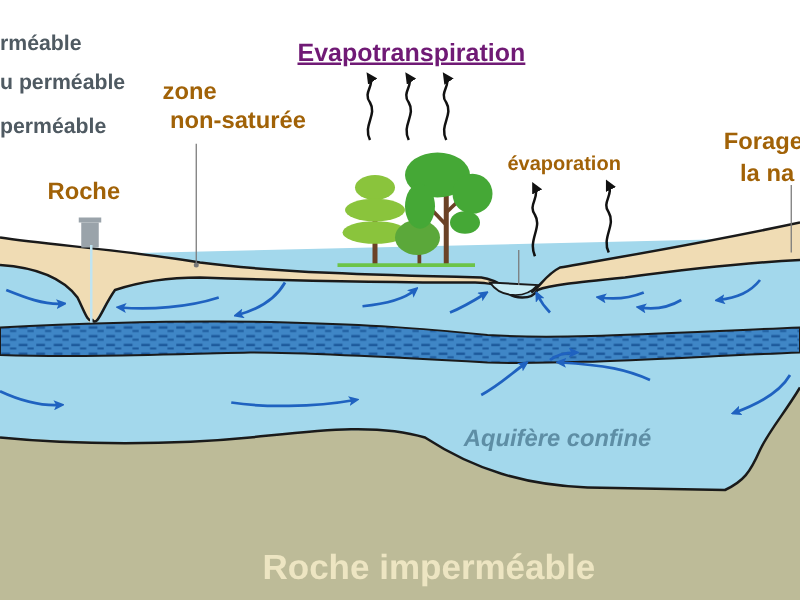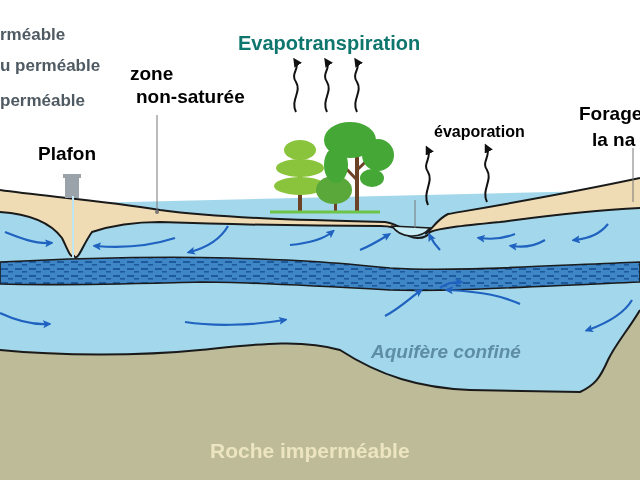--- a/index.html
+++ b/index.html
@@ -1,22 +1,22 @@
 <!DOCTYPE html>
 <html><head>
   <meta charset="utf-8">
   <style>
     html, body { margin: 0; padding: 0; }
     body { width: 640px; height: 480px; overflow: hidden; background: #ffffff; font-family: "Liberation Sans", sans-serif; }
     #stage { position: relative; width: 640px; height: 480px; }
     svg.diagram { position: absolute; left: 0; top: 0; }
     .lbl { position: absolute; font-family: "Liberation Sans", sans-serif; font-weight: bold; white-space: nowrap; line-height: 1; }
     .legend { color: #4f5a62; font-size: 17px; font-weight: bold; }
-    .dark { color: #0f766e; }
-    .grey { color: #000000; text-align: center; }
+    .dark { color: #701a75; text-decoration: underline; }
+    .grey { color: #a16207; text-align: center; }
     .aq { color: #5e8ea5; }
     .rock { color: #ede5c2; }
   </style>
 </head>
 <body>
 
 <div id="stage">
   <svg class="diagram" width="640" height="480" viewBox="0 0 640 480">
     <defs>
       <marker id="ah" markerWidth="8" markerHeight="8" refX="5" refY="4" orient="auto" markerUnits="userSpaceOnUse">
@@ -108,24 +108,24 @@
 
   <div class="lbl legend" style="left:0px; top:26px;">rméable</div>
   <div class="lbl legend" style="left:0px; top:92px;">perméable</div>
   <div class="lbl legend" style="left:0px; top:57px;">u perméable</div>
 
   <div class="lbl dark" style="left:238px; top:33px; font-size:20px;">Evapotranspiration</div>
 
   <div class="lbl grey" style="left:130px; top:64px; font-size:19px;">zone</div>
   <div class="lbl grey" style="left:96px; top:87px; font-size:19px;margin-left:40px;">non-saturée</div>
 
-  <div class="lbl grey" style="left:38px; top:144px; font-size:19px;">Plafon</div>
+  <div class="lbl grey" style="left:38px; top:144px; font-size:19px;">Roche</div>
 
-  <div class="lbl grey" style="left:406px; top:124px; font-size:16px;margin-left:28px;">évaporation</div>
+  <div class="lbl grey" style="left:406px; top:124px; font-size:16px;">évaporation</div>
 
   <div class="lbl grey" style="left:579px; top:104px; font-size:19px;">Forage</div>
   <div class="lbl grey" style="left:592px; top:130px; font-size:19px;">la na</div>
 
 
   <div class="lbl aq" style="left:371px; top:342px; font-size:19px;font-style:italic;">Aquifère confiné</div>
 
-  <div class="lbl rock" style="left:210px; top:440px; font-size:21px;">Roche imperméable</div>
+  <div class="lbl rock" style="left:210px; top:440px; font-size:28px;">Roche imperméable</div>
 </div>
 
 </body></html>

